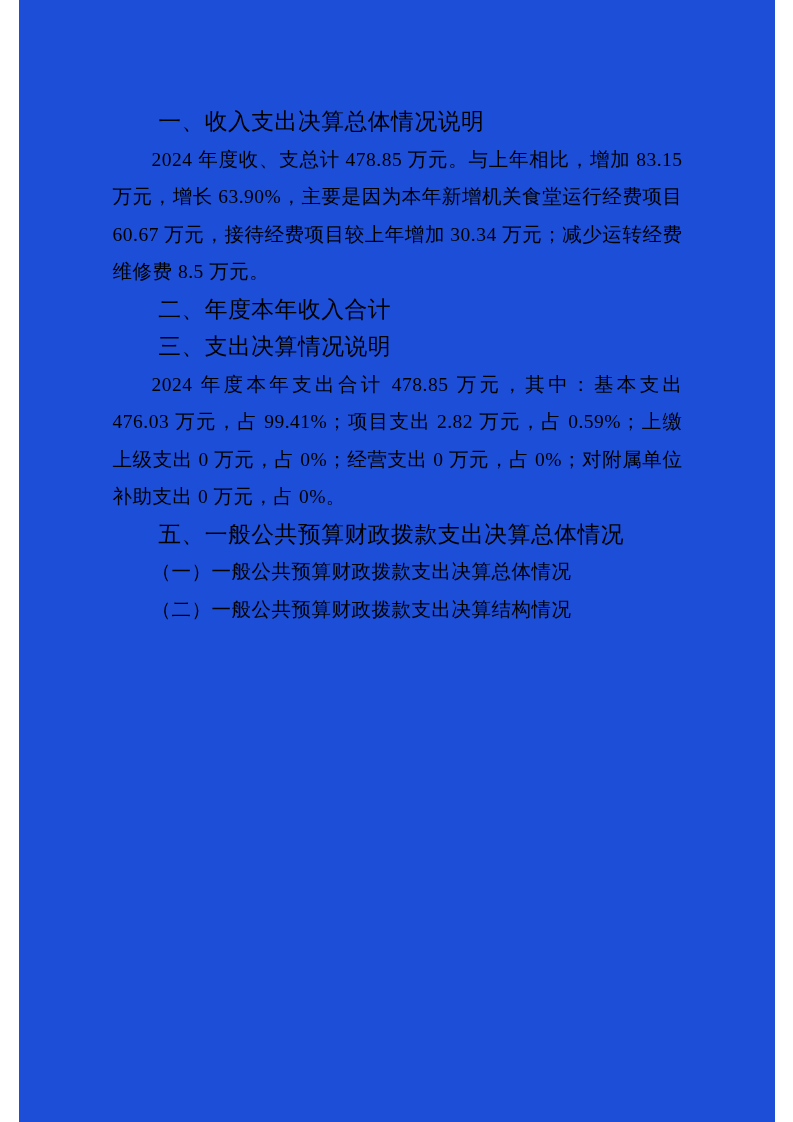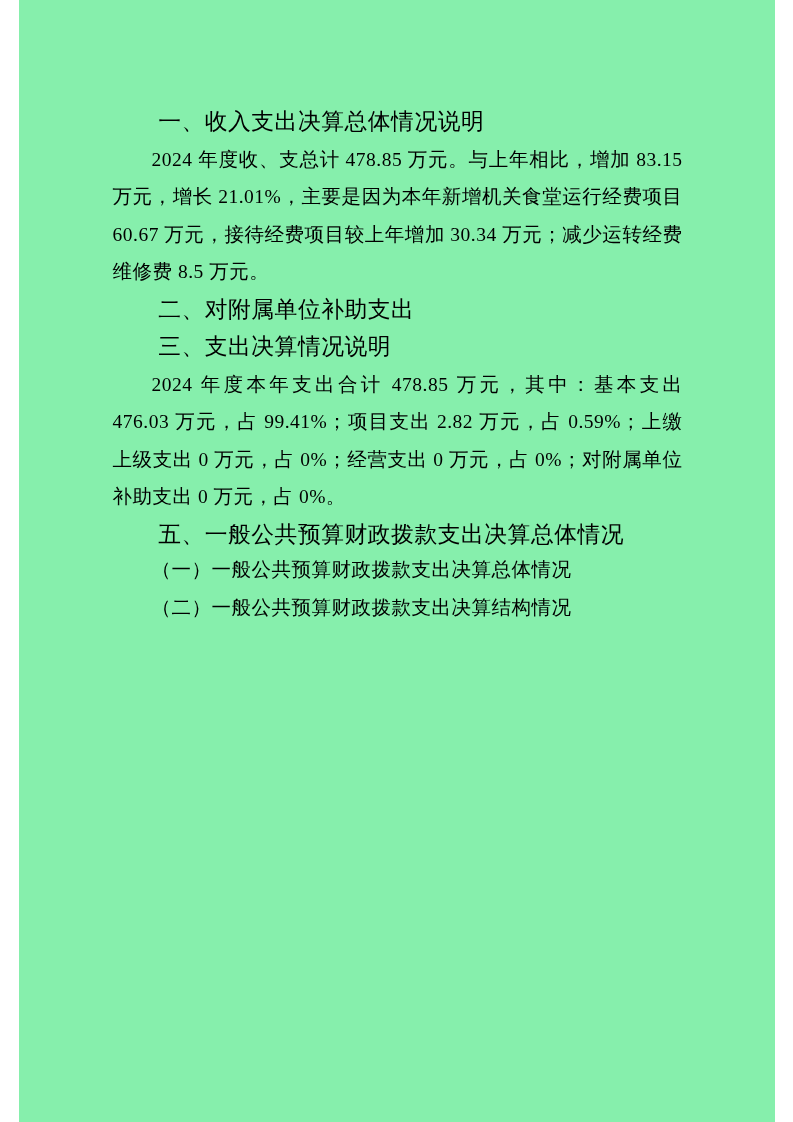--- a/index.html
+++ b/index.html
@@ -5,21 +5,21 @@
   html, body {
     margin: 0;
     padding: 0;
     background: #ffffff;
   }
   .page {
     position: relative;
     width: 756px;
     height: 1122px;
     margin: 0 auto;
-    background: #86efac;
+    background: #1d4ed8;
     box-sizing: border-box;
     padding: 103px 92px 0 94px;
     overflow: hidden;
   }
   .doc {
     font-size: 19.5px;
     color: #000000;
     text-align: justify;
   }
   .doc p, .doc h3, .doc h4 {
@@ -33,36 +33,36 @@
     text-indent: 2em;
     letter-spacing: 0.5px;
   }
   .heading {
     font-family: "Liberation Sans", "DejaVu Sans", sans-serif;
     font-weight: bold;
     text-indent: 2em;
     letter-spacing: 0.5px;
   }
   .subheading {
-    font-family: Liberation Mono, monospace;
+    font-family: Liberation Sans, sans-serif;
     font-weight: bold;
     text-indent: 2em;
     letter-spacing: 0.5px;
   }
 </style>
 </head>
 <body>
 
 <div class="page">
   <div class="doc">
 
     <h3 class="heading">一、收入支出决算总体情况说明</h3>
-    <p class="para">2024 年度收、支总计 478.85 万元。与上年相比，增加 83.15 万元，增长 21.01%，主要是因为本年新增机关食堂运行经费项目 60.67 万元，接待经费项目较上年增加 30.34 万元；减少运转经费维修费 8.5 万元。</p>
+    <p class="para">2024 年度收、支总计 478.85 万元。与上年相比，增加 83.15 万元，增长 63.90%，主要是因为本年新增机关食堂运行经费项目 60.67 万元，接待经费项目较上年增加 30.34 万元；减少运转经费维修费 8.5 万元。</p>
 
-    <h3 class="heading">二、对附属单位补助支出</h3>
+    <h3 class="heading">二、年度本年收入合计</h3>
 
     <h3 class="heading">三、支出决算情况说明</h3>
     <p class="para">2024 年度本年支出合计 478.85 万元，其中：基本支出 476.03 万元，占 99.41%；项目支出 2.82 万元，占 0.59%；上缴上级支出 0 万元，占 0%；经营支出 0 万元，占 0%；对附属单位补助支出 0 万元，占 0%。</p>
 
 
     <h3 class="heading">五、一般公共预算财政拨款支出决算总体情况</h3>
 
     <h4 class="subheading">（一）一般公共预算财政拨款支出决算总体情况</h4>
 
     <h4 class="subheading">（二）一般公共预算财政拨款支出决算结构情况</h4>

